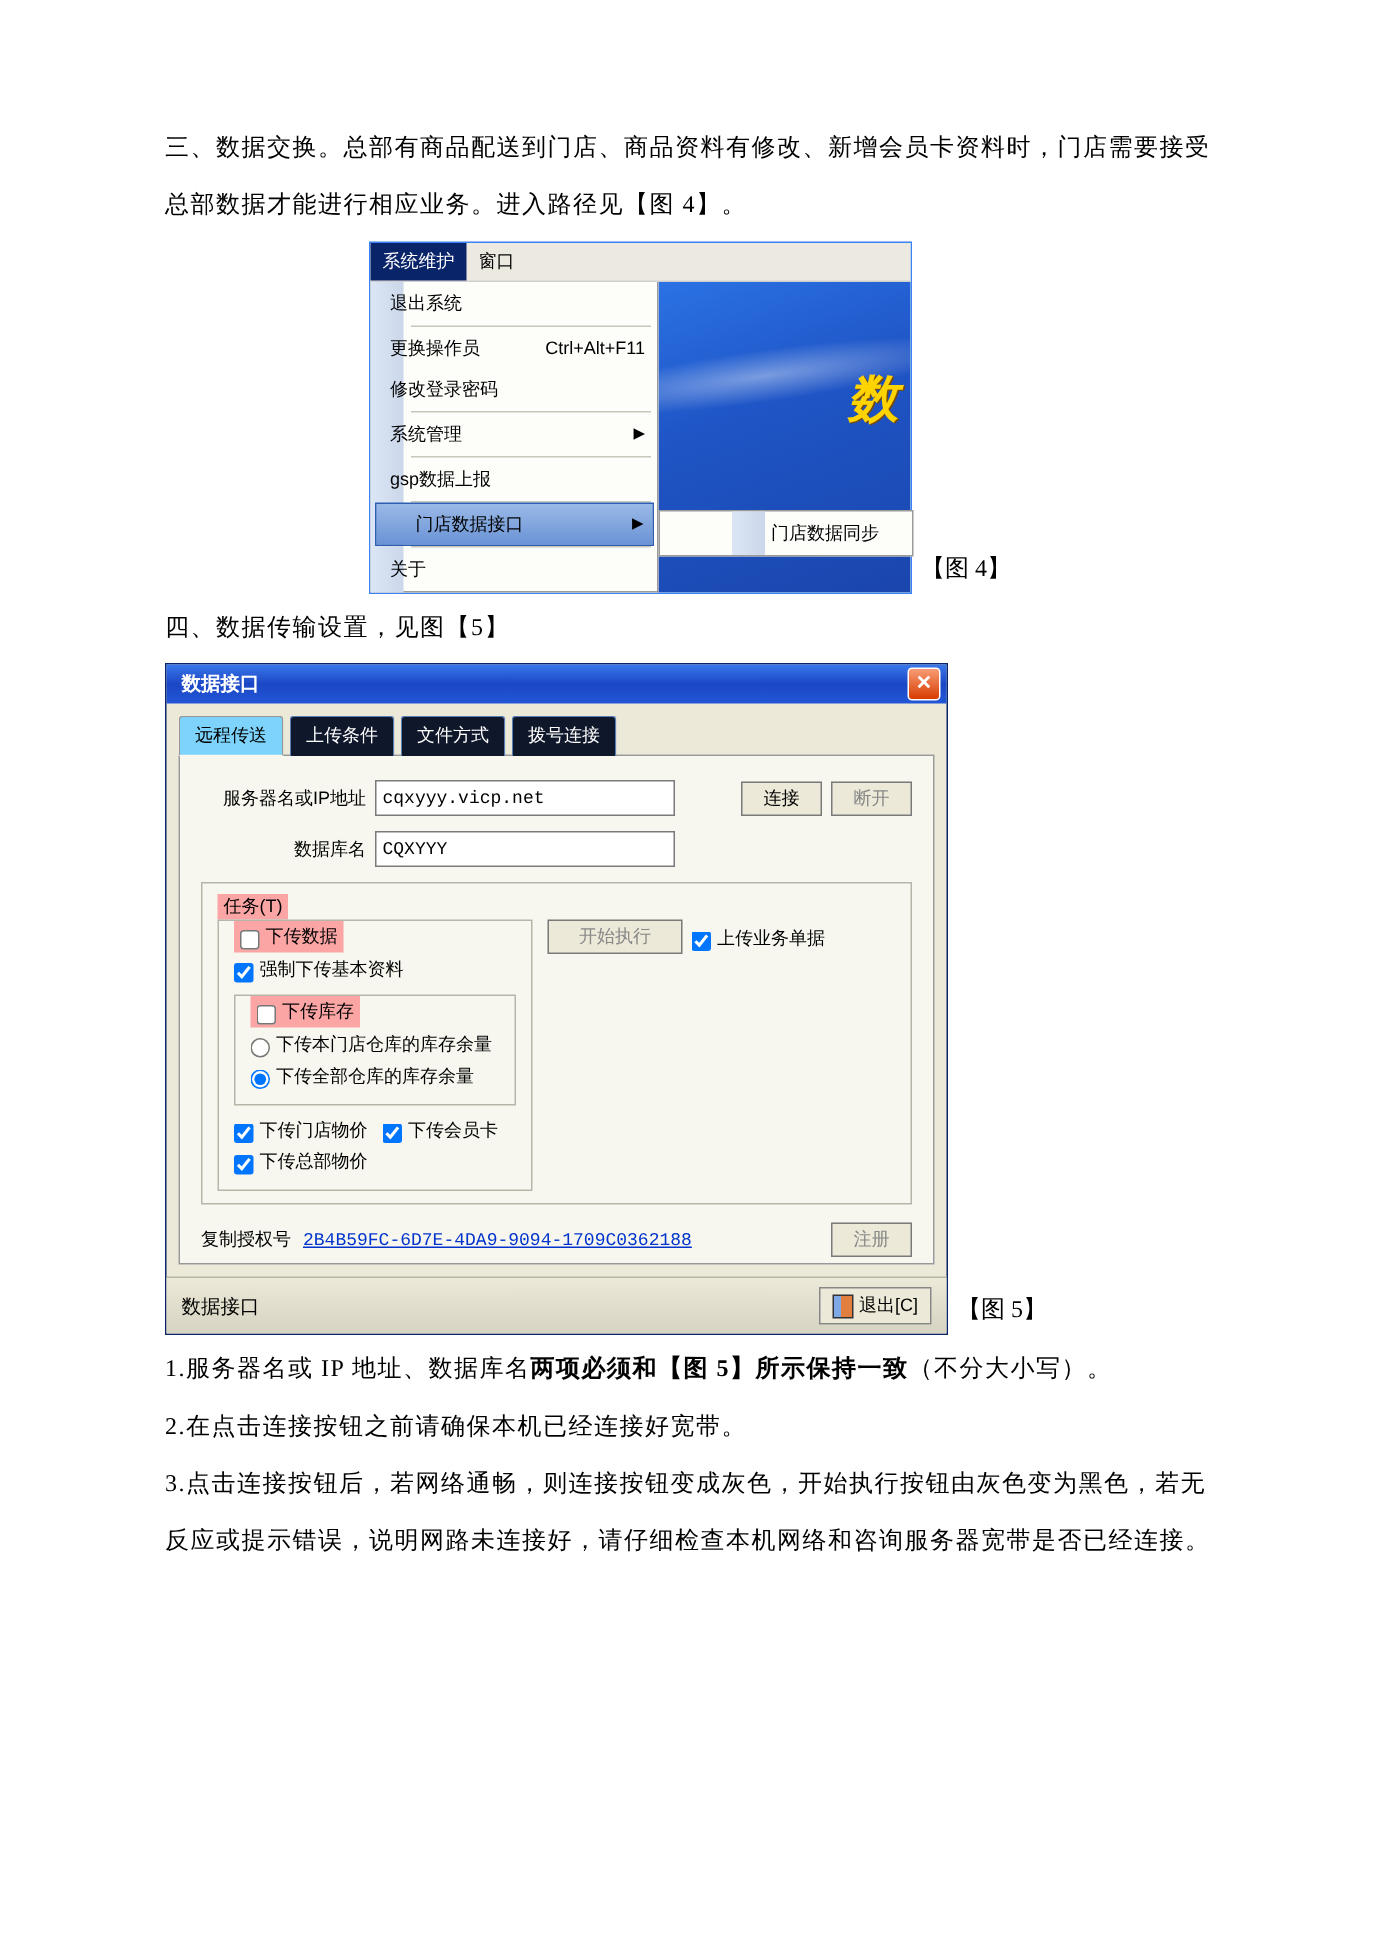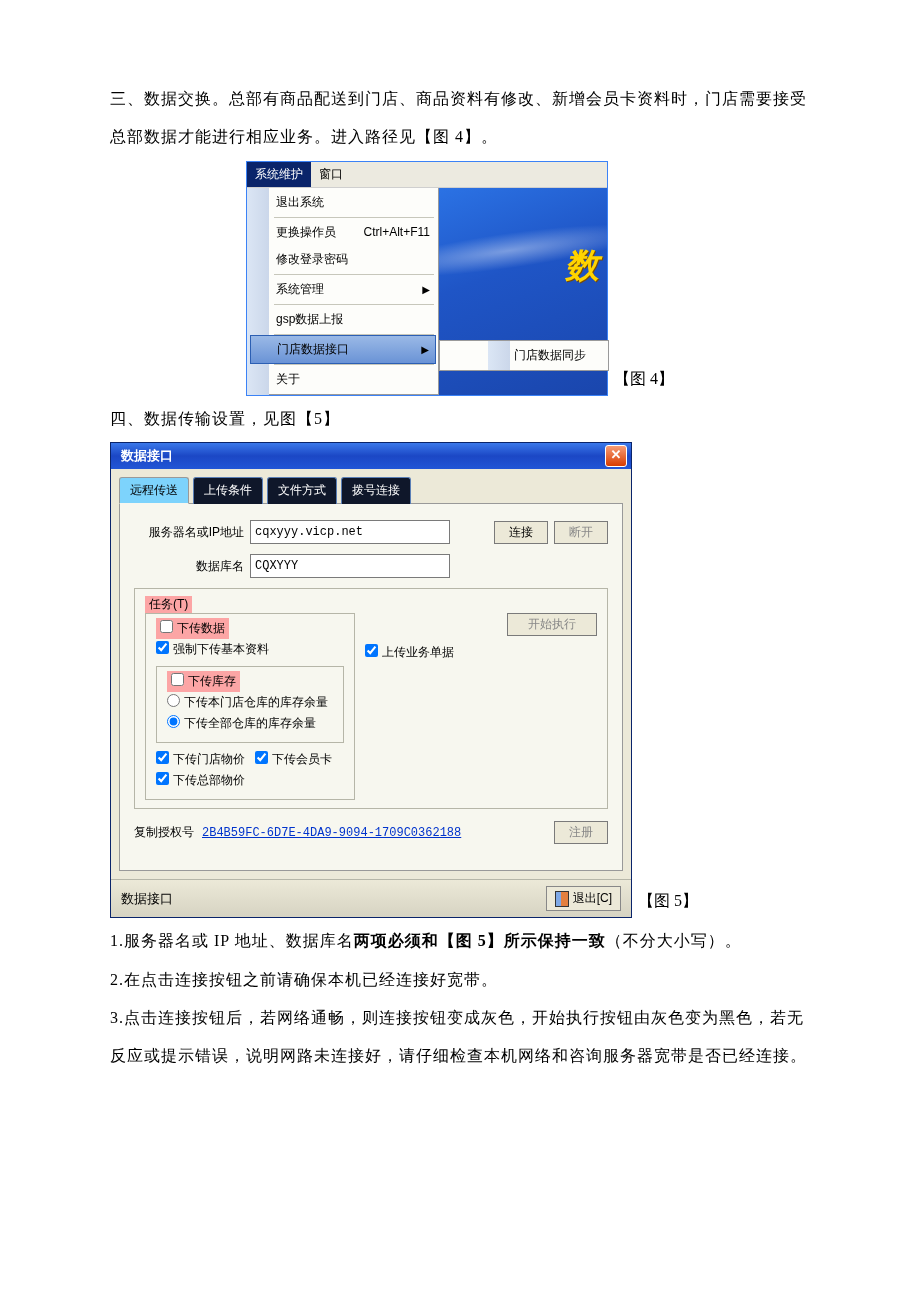--- a/index.html
+++ b/index.html
@@ -72,21 +72,21 @@
     left: 0; top: 0;
     width: 22px;
     height: 100%;
     background: linear-gradient(to right,#dbe6f5,#cbd7ea);
   }
   .menu-row {
     position: relative;
     display: flex;
     justify-content: space-between;
     align-items: center;
-    padding: 5px 8px 5px 28px;
+    padding: 5px 8px 5px 12px;
     color: #000;
   }
   .menu-row.hover {
     background: linear-gradient(to bottom,#9ab9e6,#6a93d6);
     border: 1px solid #2c5fb3;
     margin: -1px 2px;
     padding: 5px 6px 5px 26px;
   }
   .menu-row .arrow {
     font-size: 10px; color: #000;
@@ -191,21 +191,21 @@
     background: #7dd3fc;
     color: #000;
     border: 1px solid #999;
     border-bottom: 1px solid #f7f7ef;
     position: relative;
     z-index: 2;
   }
   .tabpanel {
     background: #f7f7ef;
     border: 1px solid #999;
-    padding: 16px 14px 26px 14px;
+    padding: 16px 14px 4px 14px;
     margin-top: -1px;
   }
   .form-row {
     display: flex;
     align-items: center;
     gap: 6px;
     margin-bottom: 10px;
   }
   .form-label { width: 110px; text-align: right; }
   .txt {
@@ -231,23 +231,23 @@
     margin-top: 6px;
   }
   .fieldset .legend {
     margin-top: -16px;
     background: #fca5a5;
     display: inline-block;
     padding: 0 4px;
   }
   .tasks-flex { display: flex; gap: 10px; align-items: flex-start; }
   .tasks-left { flex: 0 0 210px; }
-  .tasks-right { flex: 1; display: flex; flex-direction: column; gap: 6px; }
+  .tasks-right { flex: 1; display: flex; flex-direction: row; gap: 6px; }
   .cb-row, .rb-row {
-    display: flex; align-items: flex-start; gap: 4px;
+    display: flex; align-items: flex-end; gap: 4px;
     font-size: 12px;
     padding: 2px 0;
   }
   .cb-row input, .rb-row input { margin: 0; }
   .authrow {
     display: flex;
     align-items: center;
     gap: 8px;
     margin-top: 12px;
     font-size: 12px;

